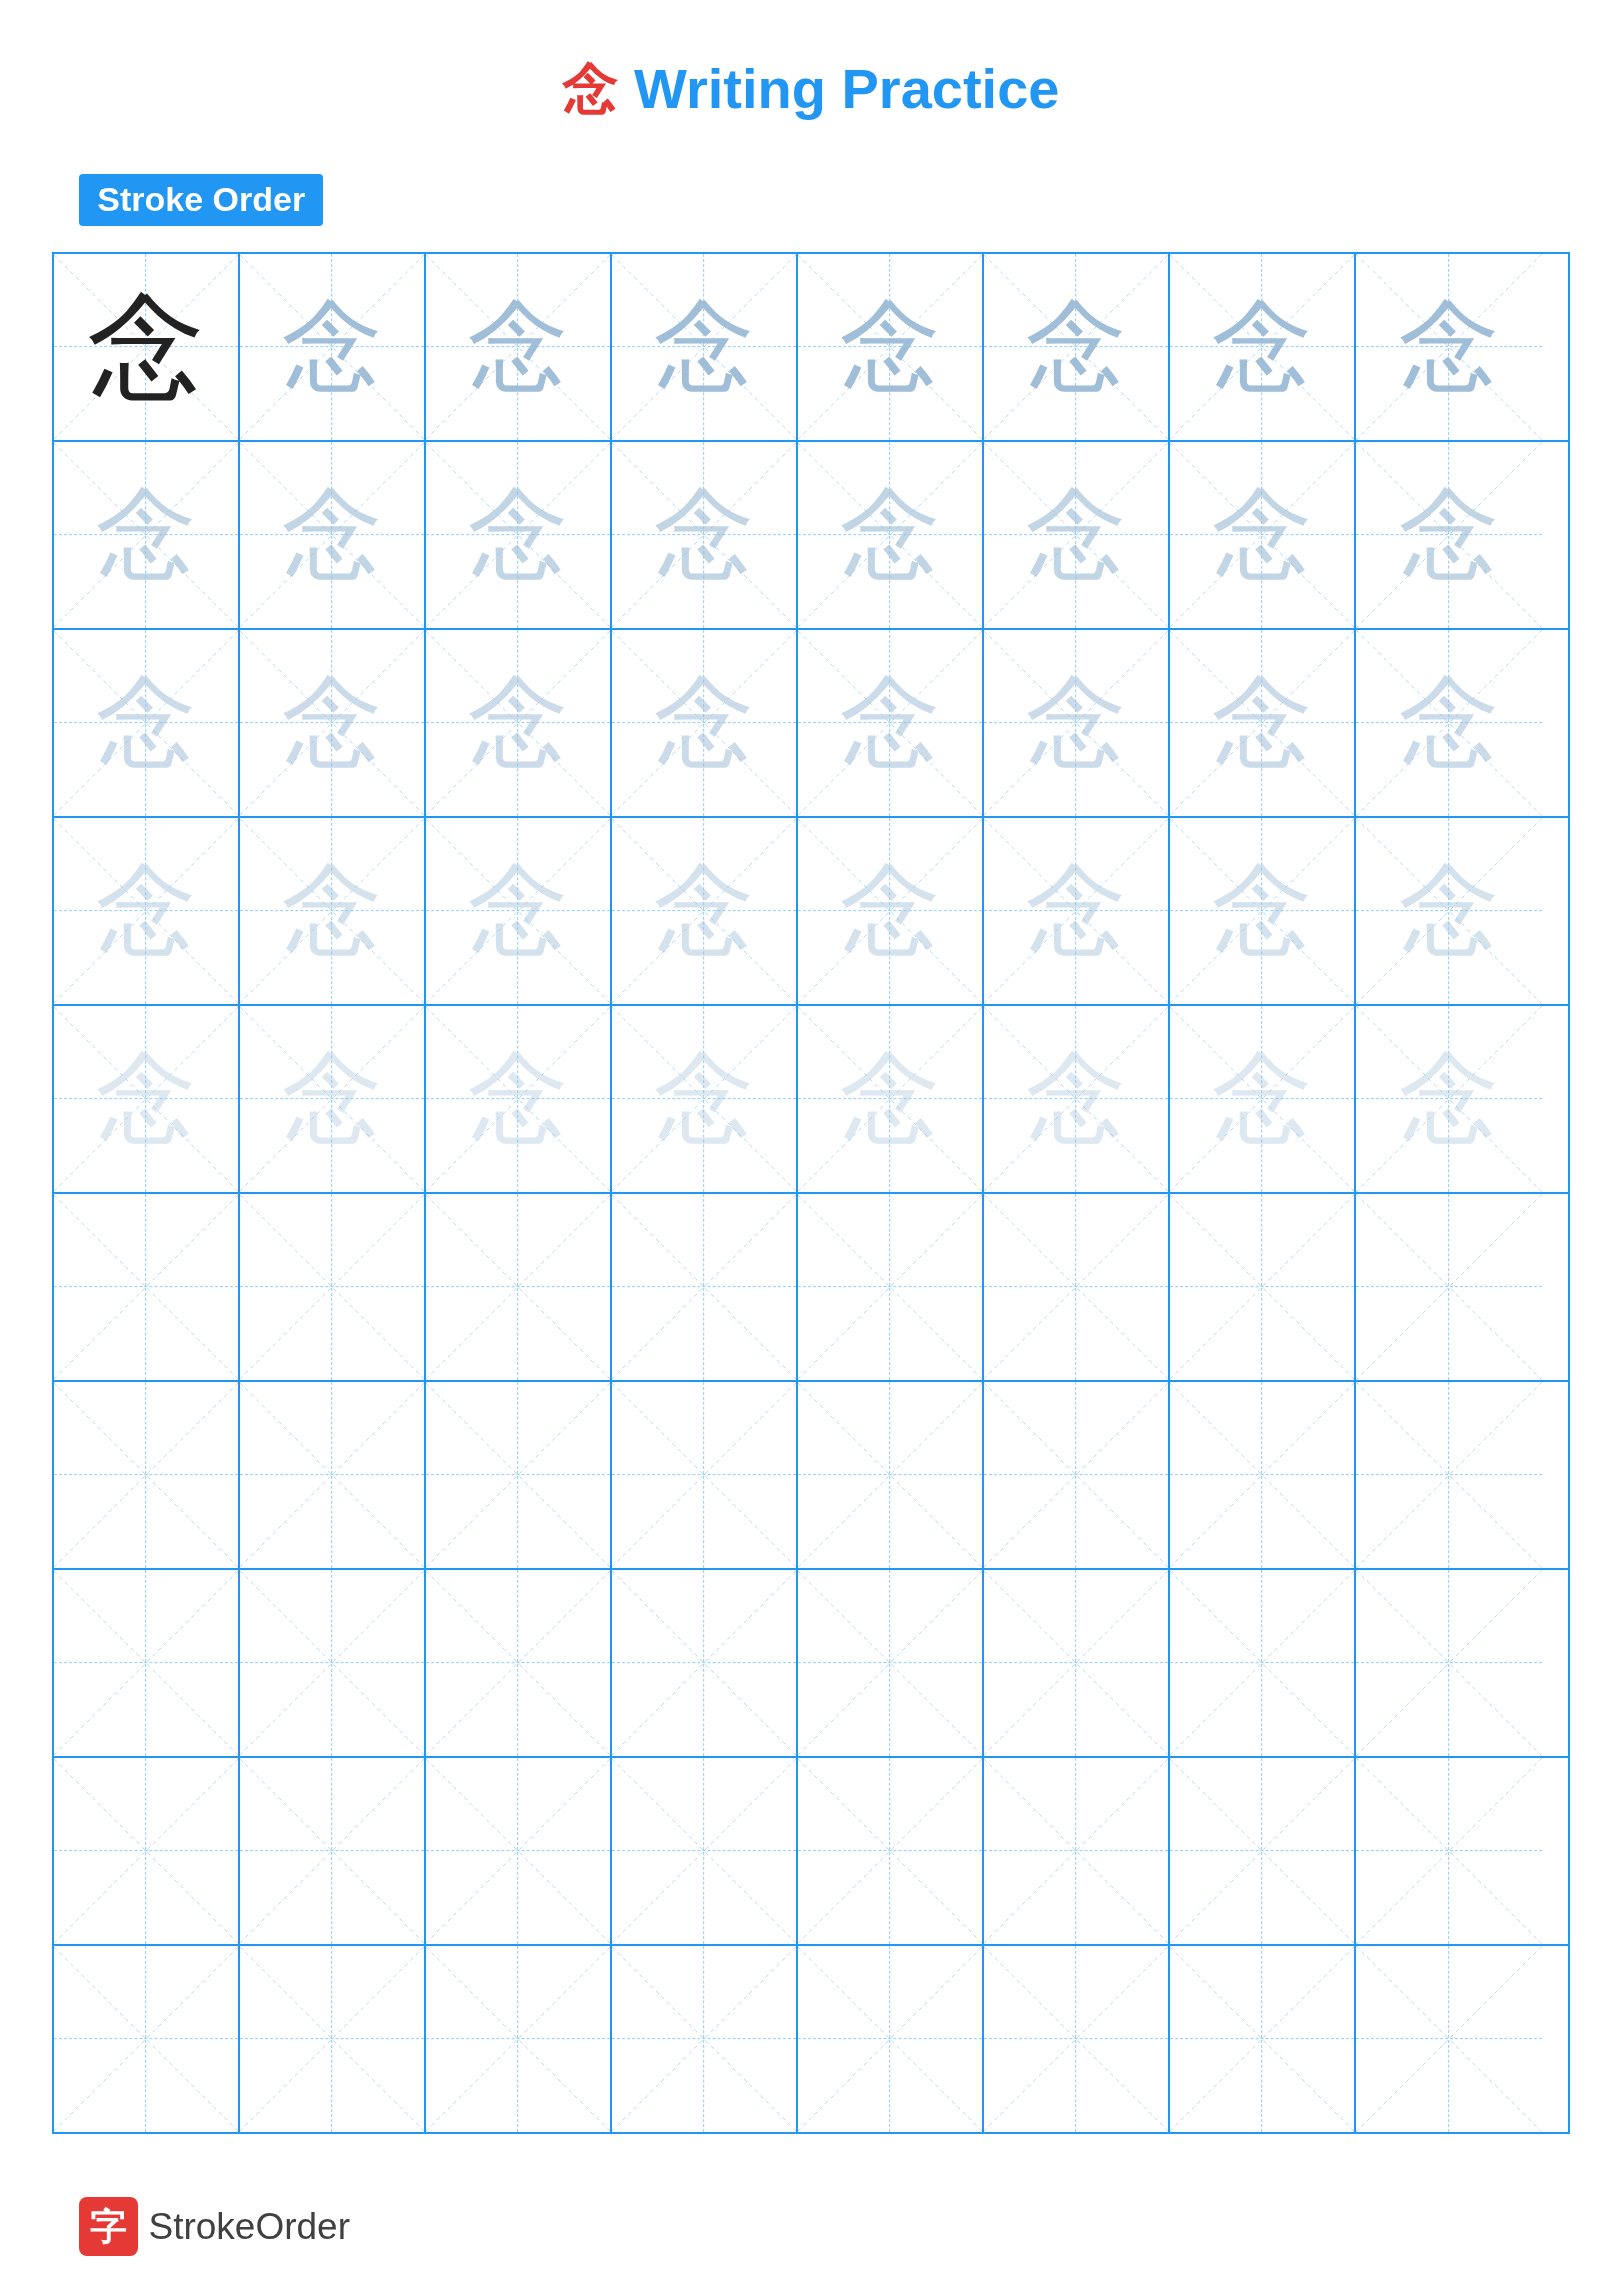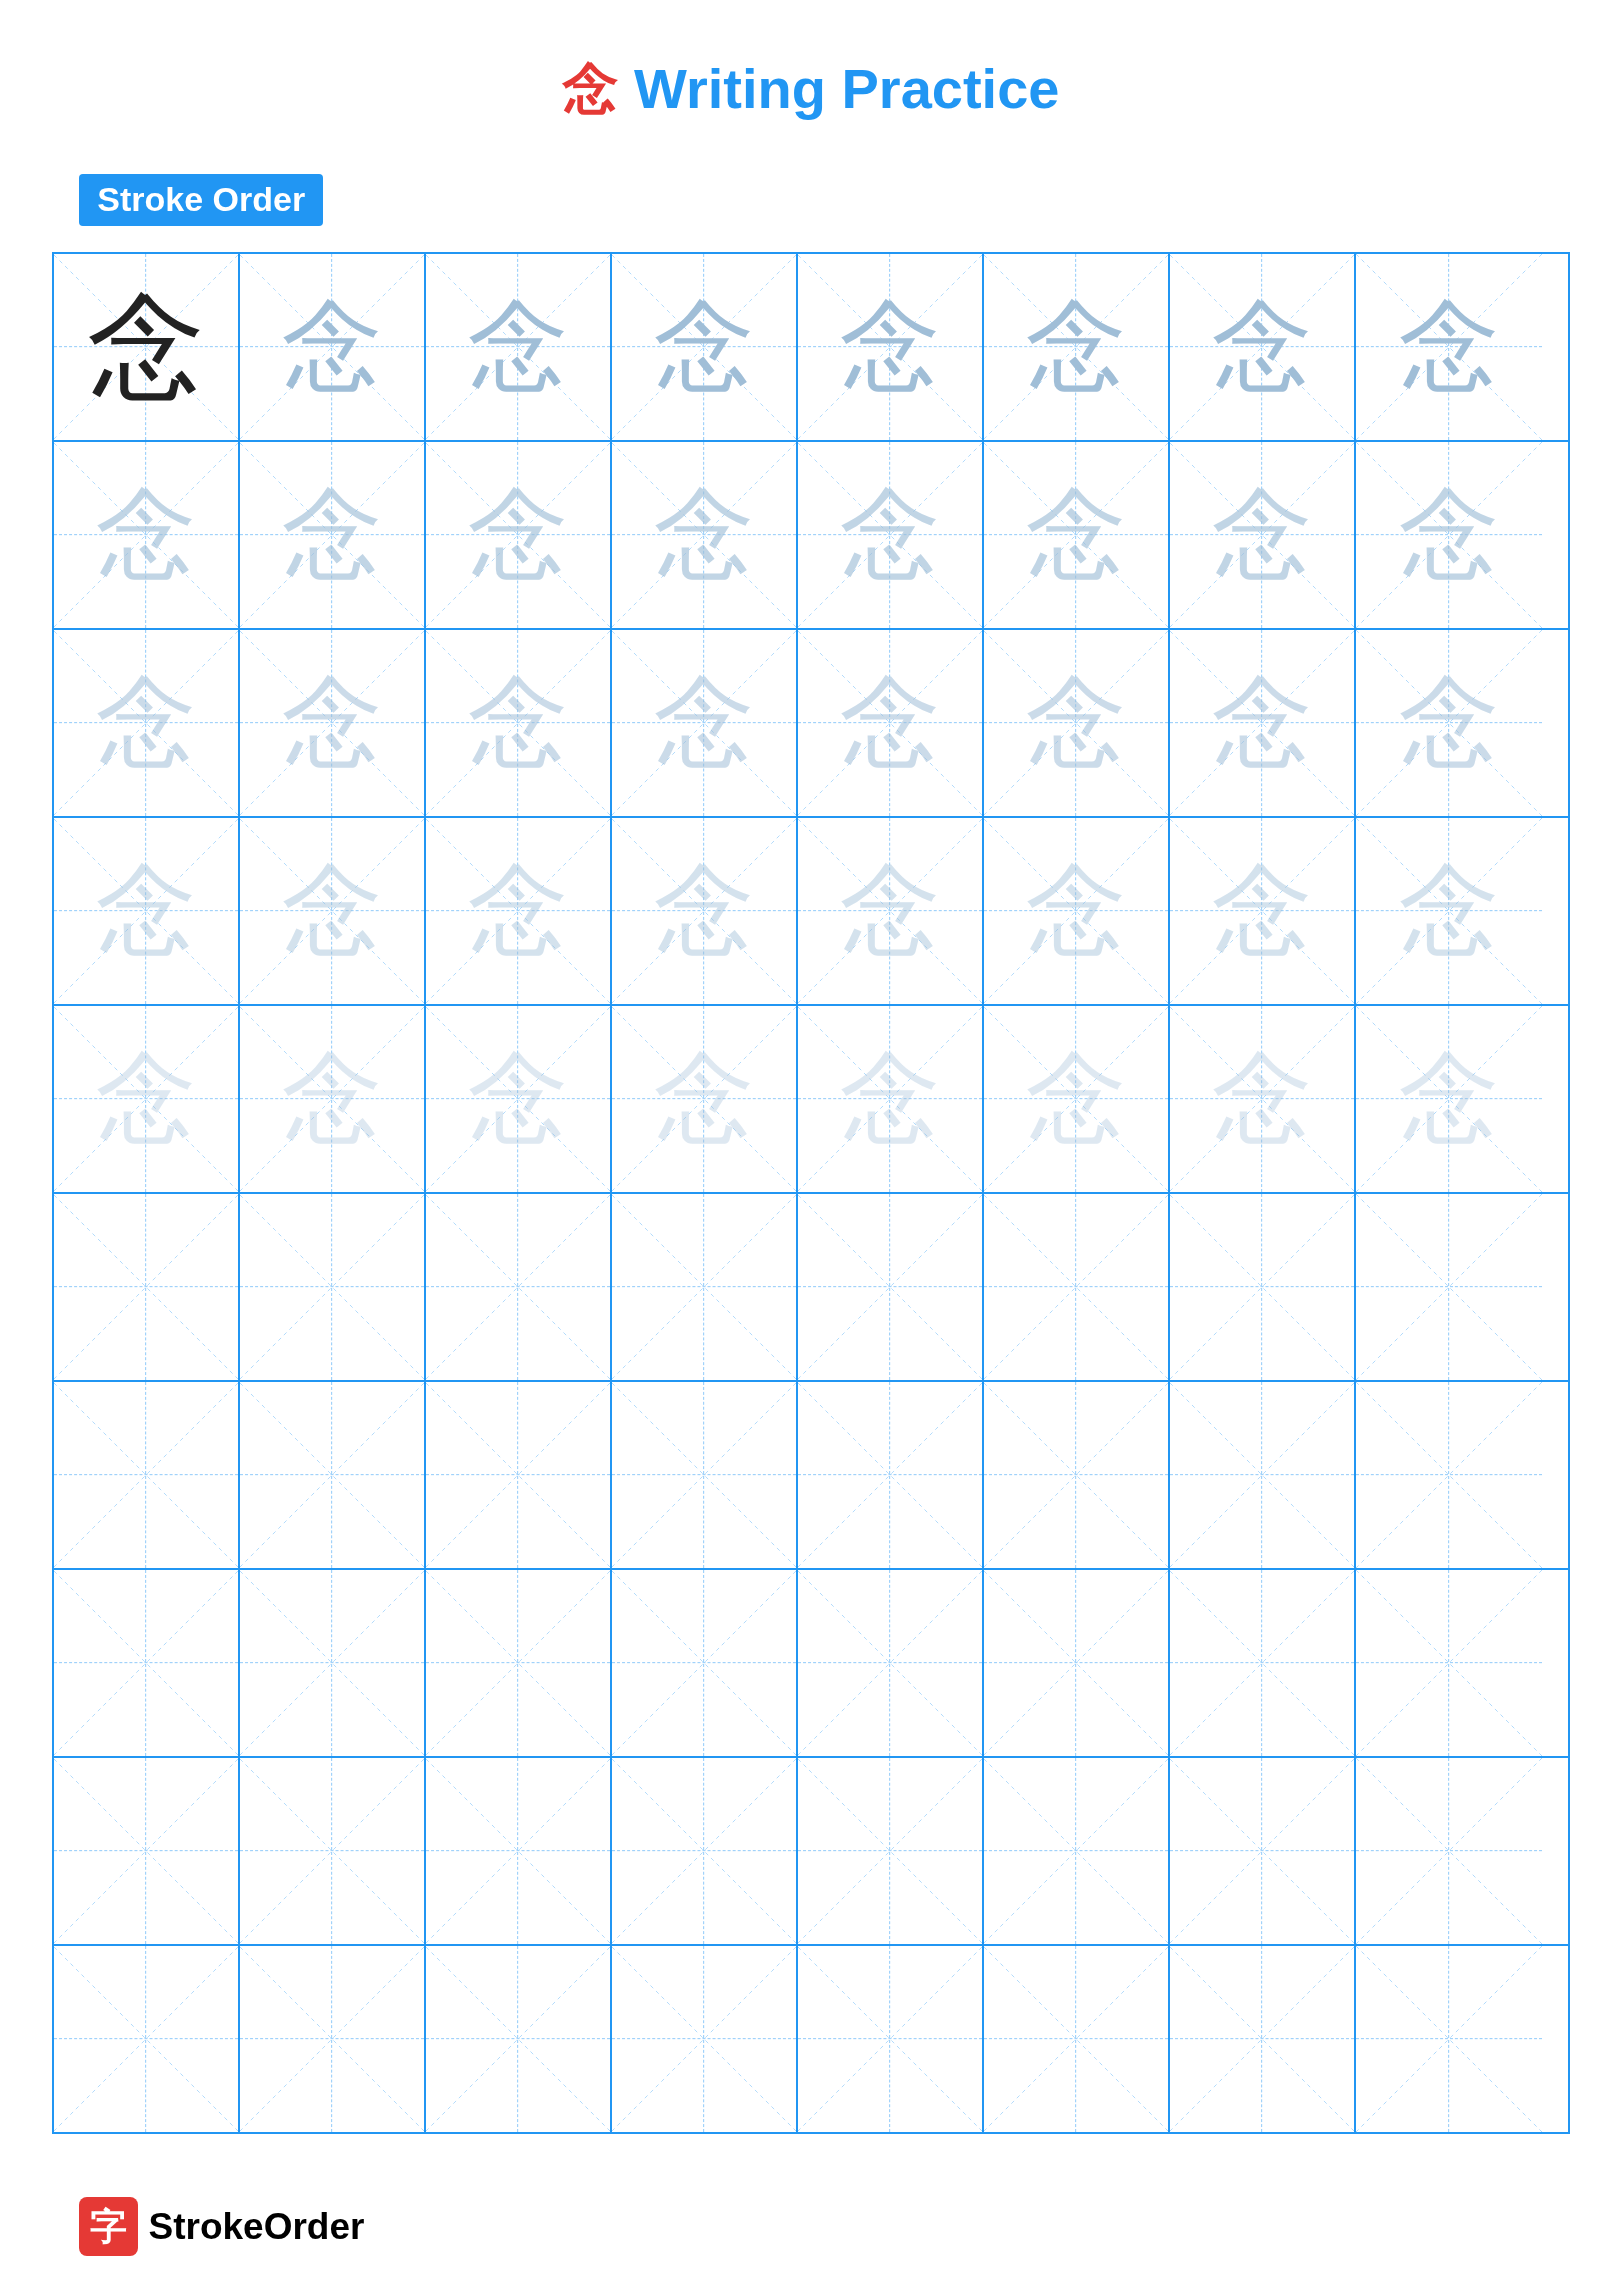--- a/index.html
+++ b/index.html
@@ -158,22 +158,22 @@
       display: flex;
       align-items: center;
       justify-content: center;
       color: white;
       font-size: 37px;
       font-weight: bold;
     }
 
     .logo-text {
       font-size: 37px;
-      font-weight: bold;
-      color: #000000;
+      font-weight: normal;
+      color: #404040;
     }
   </style>
 </head>
 <body>
 
 <div class="title-section">
   <span class="title-text">
     <span class="title-char">念</span><span> Writing Practice</span>
   </span>
 </div>

